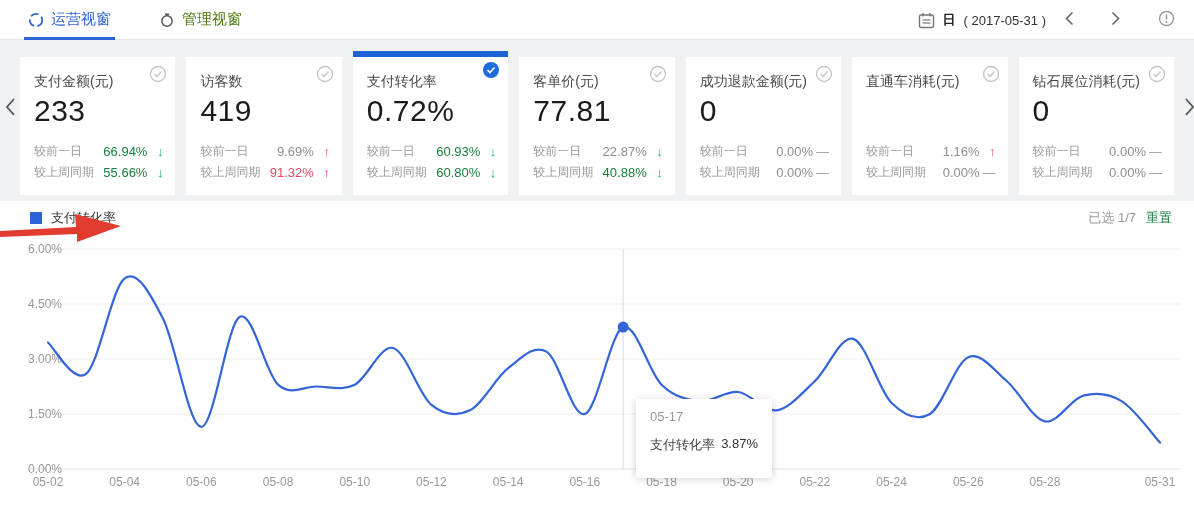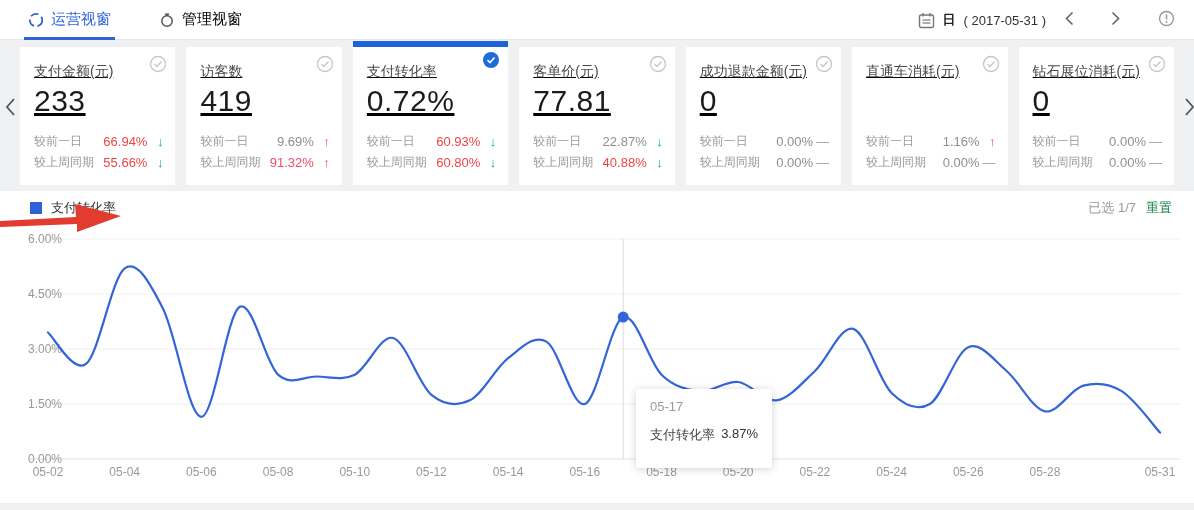--- a/index.html
+++ b/index.html
@@ -2,47 +2,47 @@
 <html><head>
 <meta charset="utf-8">
 <style>
   * { margin:0; padding:0; box-sizing:border-box; }
   html,body { width:1194px; height:510px; overflow:hidden; background:#f0f1f3;
     font-family:"Liberation Sans","DejaVu Sans",sans-serif; }
   
   .topnav { height:40px; background:#fff; border-bottom:1px solid #e6e6e6;
     display:flex; align-items:center; position:relative; }
   .tab { display:flex; align-items:center; gap:7px; height:40px; font-size:15px;
-    color:#000000; cursor:pointer; position:relative; }
+    color:#4d7c0f; cursor:pointer; position:relative; }
   .tab.first { margin-left:28px;align-items:center; }
   .tab.second { margin-left:48px; }
   .tab.active { color:#2e63d8; }
   .tab.active .tab-underline { position:absolute; left:-4px; right:-4px; bottom:0;
     height:3px; background:#2e63d8; }
   .nav-right { position:absolute; right:0; top:0; height:40px; display:flex;
     align-items:center; }
   .date-wrap { display:flex; align-items:center; gap:8px; font-size:13px; color:#333; }
   .date-prefix { font-weight:bold; color:#222; }
   .nav-chev { width:46px; text-align:center; color:#888; font-size:15px; cursor:pointer; }
   .info-wrap { width:56px; text-align:center; }
   
-  .cards-strip { margin:7px 20px 0; display:flex; gap:11px; align-items:flex-start;
-    height:138px; position:relative;text-decoration:underline; }
+  .cards-strip { margin:17px 20px 0; display:flex; gap:11px; align-items:flex-start;
+    height:138px; position:relative; }
   .card { background:#fff; flex:1 1 0; height:138px; padding:14px 14px 12px;
     position:relative; cursor:pointer; }
   .card.selected { margin-top:-6px; height:144px; border-top:6px solid #1e63d6; }
   .card-check { position:absolute; top:8px; right:8px; width:18px; height:18px; }
   .card.selected .card-check { top:4px; }
   .card-title { font-size:14px; color:#4a4a4a; margin-top:2px; white-space:nowrap; }
   .card-value { font-size:30px; color:#1b1b1b; margin-top:3px; letter-spacing:.5px; }
   .card-rows { position:absolute; left:14px; right:12px; bottom:12px; }
   .mrow { display:flex; align-items:center; font-size:12px; color:#999; height:21px; }
   .mlabel { flex:1 1 auto; }
   .mval { font-size:13px; text-align:right; }
-  .mval.green { color:#ef4444; }
+  .mval.green { color:#15803d; }
   .mval.red { color:#f2476a; }
   .mval.gray { color:#8f8f8f; }
   .trend { width:16px; text-align:right; font-size:13px; font-weight:bold; }
   .trend.green { color:#0bb173; }
   .trend.red { color:#f2415f; }
   .trend.gray { color:#a0a0a0; font-weight:normal; }
   .paddle { position:absolute; top:96px; font-size:22px; color:#555; cursor:pointer;
     line-height:28px; z-index:5; }
   .paddle.left { left:4px; }
   .paddle.right { right:-2px; }

